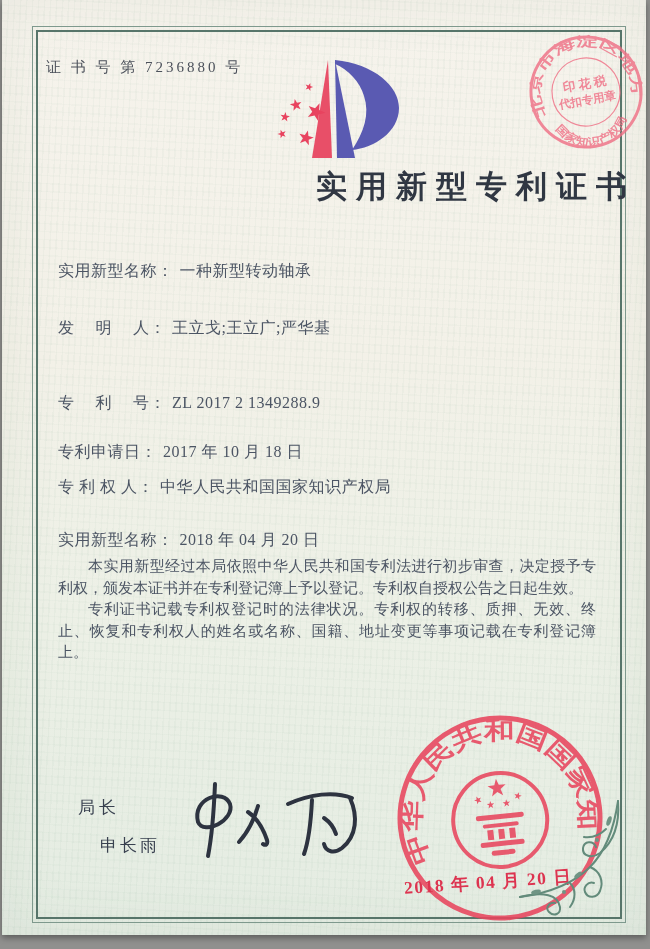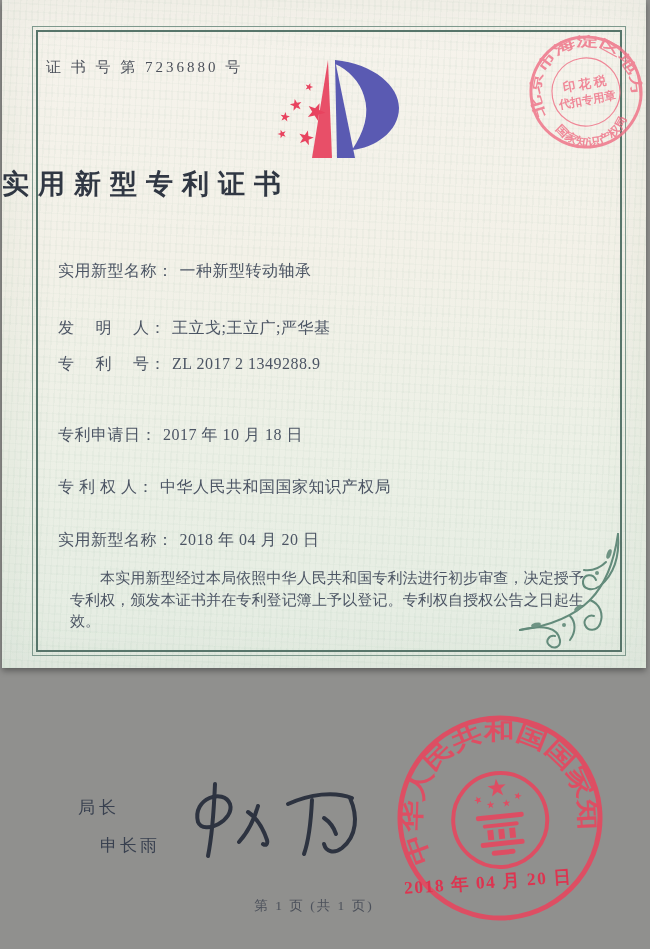--- a/index.html
+++ b/index.html
@@ -2,21 +2,21 @@
 <html><head>
 <meta charset="utf-8">
 <style>
   html,body{margin:0;padding:0;}
   body{
     width:650px;height:949px;overflow:hidden;position:relative;
     background:#90908e;
     font-family:"Liberation Serif","DejaVu Serif",serif;
   }
   .paper{
-    position:absolute;left:2px;top:0;width:644px;height:668px;
+    position:absolute;left:2px;top:0;width:644px;height:935px;
     background:linear-gradient(180deg,#f6f3ec 0%,#f3f1e8 38%,#ecf0e6 68%,#e4ece2 100%);
     box-shadow:0 3px 6px rgba(0,0,0,.35), inset 0 0 60px rgba(90,110,95,.08);
   }
   
   .paper::before{
     content:"";position:absolute;inset:0;pointer-events:none;
     background:
       repeating-linear-gradient(93deg, rgba(120,165,140,.055) 0 1.5px, transparent 1.5px 6px),
       repeating-linear-gradient(3deg, rgba(120,165,140,.04) 0 1.5px, transparent 1.5px 8px);
   }
@@ -25,32 +25,32 @@
     border:2px solid #57756a;
     outline:1px solid #7e998d;
     outline-offset:3px;
   }
   .cert-no{
     position:absolute;left:44px;top:58px;
     font-size:15px;letter-spacing:3px;color:#4c515b;
   }
   .logo{position:absolute;left:250px;top:54px;width:162px;height:110px;}
   .title{
-    position:absolute;left:0;right:10px;top:166px;text-align:left;
-    font-size:27px;font-weight:700;letter-spacing:9px;color:#303743;
+    position:absolute;left:0;right:10px;top:166px;text-align:right;
+    font-size:31px;font-weight:700;letter-spacing:9px;color:#303743;
   }
   .fields{position:absolute;left:56px;top:0;width:540px;}
   .field-row{position:absolute;left:0;font-size:16px;color:#4c5564;letter-spacing:.5px;white-space:nowrap;}
   .field-label{margin-right:6px;}
-  .row0{top:261px}.row1{top:318px}.row2{top:354px}.row3{top:425px}.row4{top:477px}.row5{top:530px}
+  .row0{top:261px}.row1{top:318px}.row2{top:393px}.row3{top:442px}.row4{top:477px}.row5{top:530px}
   .paras{
     position:absolute;left:56px;right:50px;top:556px;
     font-size:15px;line-height:21.5px;color:#4c5564;text-align:justify;
   }
-  .paras p{margin:12px;text-indent:2em;}
+  .paras p{margin:0;text-indent:2em;}
   .signer-role{position:absolute;left:76px;top:796px;font-size:17px;letter-spacing:4px;color:#394150;text-align:center;}
   .signer-name{position:absolute;left:76px;top:834px;font-size:17px;letter-spacing:3px;color:#394150;margin-left:22px;}
   .signature{position:absolute;left:182px;top:778px;width:190px;height:100px;}
   .office-seal{position:absolute;left:392px;top:712px;width:212px;height:212px;transform:rotate(-6deg);opacity:.88;}
   .seal-date{
     position:absolute;left:402px;top:870px;transform:rotate(-4deg);
     font-size:17.5px;letter-spacing:1.5px;color:#dd3450;font-weight:600;white-space:nowrap;
   }
   .tax-seal{position:absolute;left:524px;top:32px;width:120px;height:120px;transform:rotate(-10deg);opacity:.8;}
   .footer{
@@ -105,20 +105,21 @@
     <div class="field-row row4">
       <span class="field-label">专 利 权 人：</span><span class="field-value">中华人民共和国国家知识产权局</span>
     </div>
     <div class="field-row row5">
       <span class="field-label">实用新型名称：</span><span class="field-value">2018 年 04 月 20 日</span>
     </div>
   </div>
 
   <div class="paras">
     <p>本实用新型经过本局依照中华人民共和国专利法进行初步审查，决定授予专利权，颁发本证书并在专利登记簿上予以登记。专利权自授权公告之日起生效。</p>
+    <p>专利证书记载专利权登记时的法律状况。专利权的转移、质押、无效、终止、恢复和专利权人的姓名或名称、国籍、地址变更等事项记载在专利登记簿上。</p>
   </div>
 
   <div class="signer-role">局长</div>
   <div class="signer-name">申长雨</div>
 
   <svg class="signature" viewBox="0 0 190 100">
     <g fill="none" stroke="#2d3340" stroke-width="4" stroke-linecap="round" stroke-linejoin="round">
       <path d="M14,44 C8,20 40,10 46,26 C51,42 20,58 14,44 Z"></path>
       <path d="M31,6 C30,30 28,58 24,78"></path>
       <path d="M74,28 C70,42 64,54 55,64"></path>
@@ -166,21 +167,20 @@
     <text font-size="13" fill="#ef6e84" font-weight="bold">
       <textPath href="#arcTaxTop" startOffset="4" textLength="238" lengthAdjust="spacingAndGlyphs">北京市海淀区地方税务局</textPath>
     </text>
     <text font-size="11" fill="#ef6e84" font-weight="bold">
       <textPath href="#arcTaxBottom" startOffset="18" textLength="88" lengthAdjust="spacingAndGlyphs">国家知识产权局</textPath>
     </text>
     <text x="60" y="56" text-anchor="middle" font-size="12.5" fill="#ef6e84" font-weight="bold">印 花 税</text>
     <text x="60" y="72" text-anchor="middle" font-size="11.5" fill="#ef6e84" font-weight="bold">代扣专用章</text>
   </svg>
 
-  <div class="footer">第 1 页 (共 1 页)</div>
 
   <svg class="ornament" viewBox="0 0 112 118">
     <g fill="none" stroke="#64postfix" stroke-width="2"></g>
     <g fill="none" stroke="#638b7b" stroke-width="2" stroke-linecap="round">
       <path d="M106,2 C102,30 94,52 78,68 C62,84 38,94 8,98"></path>
       <path d="M106,2 C108,28 100,44 88,54 C80,60 70,57 71,49 C72,42 81,41 84,48"></path>
       <path d="M8,98 C32,92 46,96 48,108 C49,115 42,118 37,113 C33,109 37,103 43,104"></path>
       <path d="M78,68 C88,72 92,82 88,92 C85,99 76,100 73,93 C71,88 76,82 82,84"></path>
       <path d="M58,84 C64,90 64,100 58,108"></path>
       <path d="M94,30 C88,36 80,39 72,38"></path>

